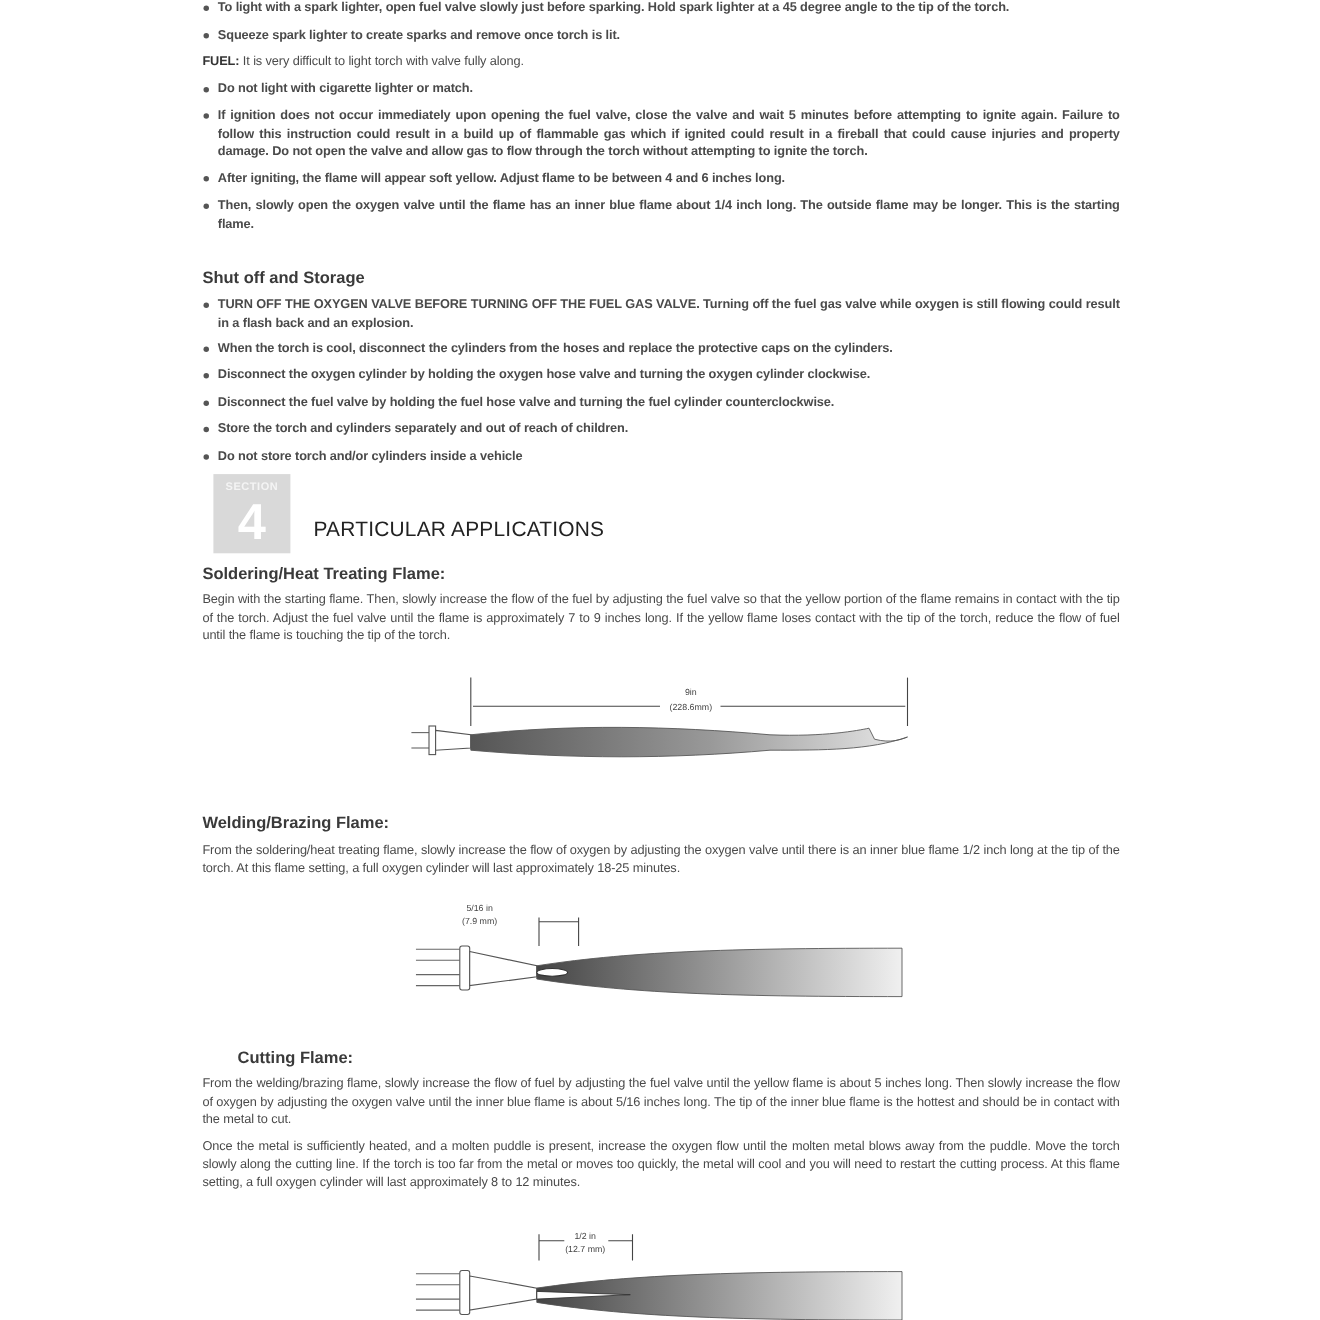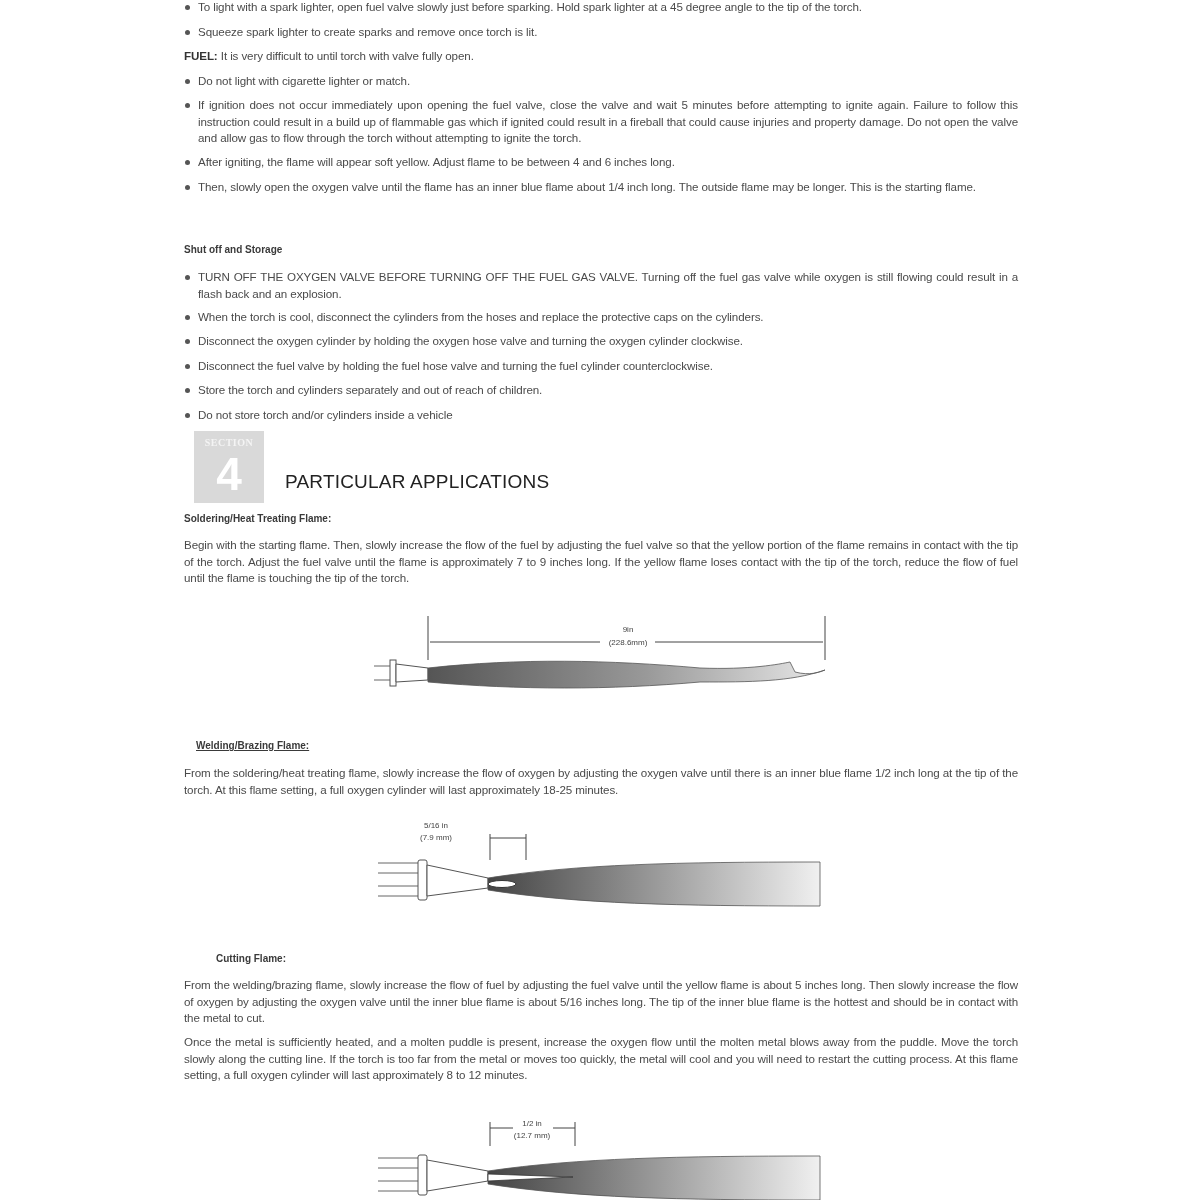--- a/index.html
+++ b/index.html
@@ -1,47 +1,47 @@
 <!DOCTYPE html>
 <html><head>
 <meta charset="utf-8">
 <style>
   html, body { margin:0; padding:0; background:#ffffff; }
   body { width:1200px; height:1200px; position:relative; overflow:hidden;
          font-family:"Liberation Sans", sans-serif; color:#444; }
   .page { position:absolute; left:184px; top:0; width:834px; }
   .txt { font-size:11.6px; line-height:16.5px; color:#4a4a4a; letter-spacing:-0.1px; }
-  .bullet { position:absolute; left:0; width:834px; }
+  .bullet { position:absolute; left:0; width:834px;font-weight:bold; }
   .bullet .dot { position:absolute; left:1px; top:6px; width:5px; height:5px; background:#555; border-radius:50%; }
   .bullet .btxt { margin-left:14px; text-align:justify; }
   .abs { position:absolute; }
-  .sub { font-weight:bold; font-size:10px; color:#3a3a3a; }
+  .sub { font-weight:bold; font-size:15px; color:#3a3a3a; }
   .para { position:absolute; left:0; width:834px; text-align:justify; }
   .note b { color:#333; }
   .sec-box { position:absolute; left:10px; top:431px; width:70px; height:72px; background:#d9d9d9; }
-  .sec-box .slabel { position:absolute; top:6px; width:100%; text-align:center; font-size:10px; font-weight:bold; color:#f4f4f4; letter-spacing:0.5px;font-family:Liberation Serif, serif; }
+  .sec-box .slabel { position:absolute; top:6px; width:100%; text-align:center; font-size:10px; font-weight:bold; color:#f4f4f4; letter-spacing:0.5px; }
   .sec-box .snum { position:absolute; top:18px; width:100%; text-align:center; font-size:46px; font-weight:bold; color:#ffffff; line-height:50px; }
   .sec-title { position:absolute; left:101px; top:471px; font-size:19px; font-weight:normal; color:#222; letter-spacing:0.2px; }
   svg text { font-family:"Liberation Sans", sans-serif; }
 </style>
 </head>
 <body>
 
 <div class="page">
 
   <div class="bullet txt" style="top:-1px;">
     <span class="dot"></span>
     <div class="btxt">To light with a spark lighter, open fuel valve slowly just before sparking. Hold spark lighter at a 45 degree angle to the tip of the torch.</div>
   </div>
   <div class="bullet txt" style="top:24px;">
     <span class="dot"></span>
     <div class="btxt">Squeeze spark lighter to create sparks and remove once torch is lit.</div>
   </div>
   <div class="abs txt note" style="top:48px; left:0;">
-    <b>FUEL:</b><span> It is very difficult to until torch with valve fully open.</span>
+    <b>FUEL:</b><span> It is very difficult to light torch with valve fully along.</span>
   </div>
   <div class="bullet txt" style="top:73px;">
     <span class="dot"></span>
     <div class="btxt">Do not light with cigarette lighter or match.</div>
   </div>
   <div class="bullet txt" style="top:97px;">
     <span class="dot"></span>
     <div class="btxt">If ignition does not occur immediately upon opening the fuel valve, close the valve and wait 5 minutes before attempting to ignite again. Failure to follow this instruction could result in a build up of flammable gas which if ignited could result in a fireball that could cause injuries and property damage. Do not open the valve and allow gas to flow through the torch without attempting to ignite the torch.</div>
   </div>
   <div class="bullet txt" style="top:154px;">
@@ -81,21 +81,21 @@
 
   <div class="sec-box">
     <div class="slabel">SECTION</div>
     <div class="snum">4</div>
   </div>
   <div class="sec-title">PARTICULAR APPLICATIONS</div>
 
   <div class="abs sub" style="top:513px; left:0;">Soldering/Heat Treating Flame:</div>
   <div class="para txt" style="top:537px;">Begin with the starting flame. Then, slowly increase the flow of the fuel by adjusting the fuel valve so that the yellow portion of the flame remains in contact with the tip of the torch. Adjust the fuel valve until the flame is approximately 7 to 9 inches long. If the yellow flame loses contact with the tip of the torch, reduce the flow of fuel until the flame is touching the tip of the torch.</div>
 
-  <div class="abs sub" style="top:740px; left:12px;text-decoration:underline;">Welding/Brazing Flame:</div>
+  <div class="abs sub" style="top:740px; left:0;">Welding/Brazing Flame:</div>
   <div class="para txt" style="top:765px;">From the soldering/heat treating flame, slowly increase the flow of oxygen by adjusting the oxygen valve until there is an inner blue flame 1/2 inch long at the tip of the torch. At this flame setting, a full oxygen cylinder will last approximately 18-25 minutes.</div>
 
   <div class="abs sub" style="top:953px; left:0;margin-left:32px;">Cutting Flame:</div>
   <div class="para txt" style="top:977px;">From the welding/brazing flame, slowly increase the flow of fuel by adjusting the fuel valve until the yellow flame is about 5 inches long. Then slowly increase the flow of oxygen by adjusting the oxygen valve until the inner blue flame is about 5/16 inches long. The tip of the inner blue flame is the hottest and should be in contact with the metal to cut.</div>
   <div class="para txt" style="top:1034px;">Once the metal is sufficiently heated, and a molten puddle is present, increase the oxygen flow until the molten metal blows away from the puddle. Move the torch slowly along the cutting line. If the torch is too far from the metal or moves too quickly, the metal will cool and you will need to restart the cutting process. At this flame setting, a full oxygen cylinder will last approximately 8 to 12 minutes.</div>
 </div>
 
 <svg class="abs" style="left:370px; top:610px;" width="470" height="90">
   <defs>
     <linearGradient id="g1" x1="0" x2="1" y1="0" y2="0">

